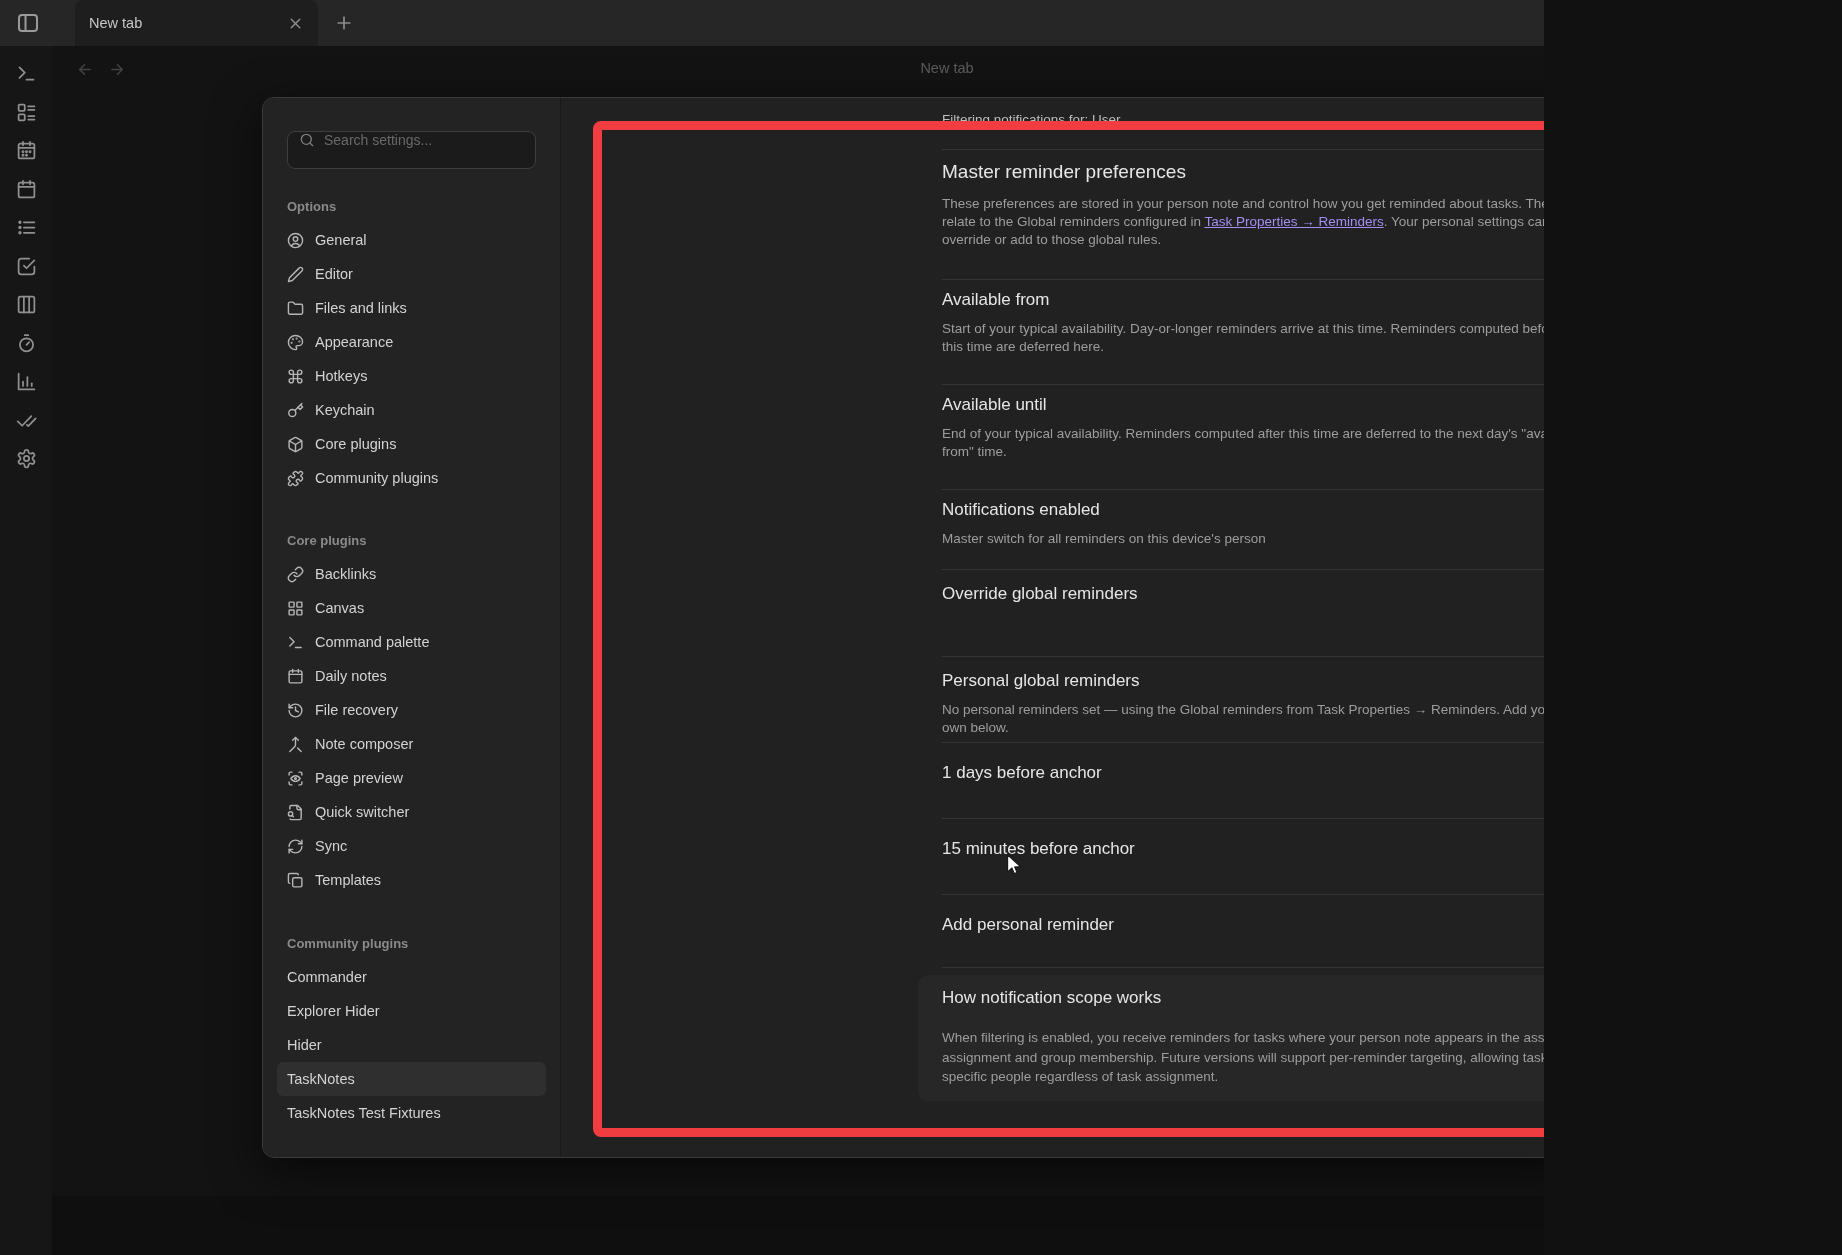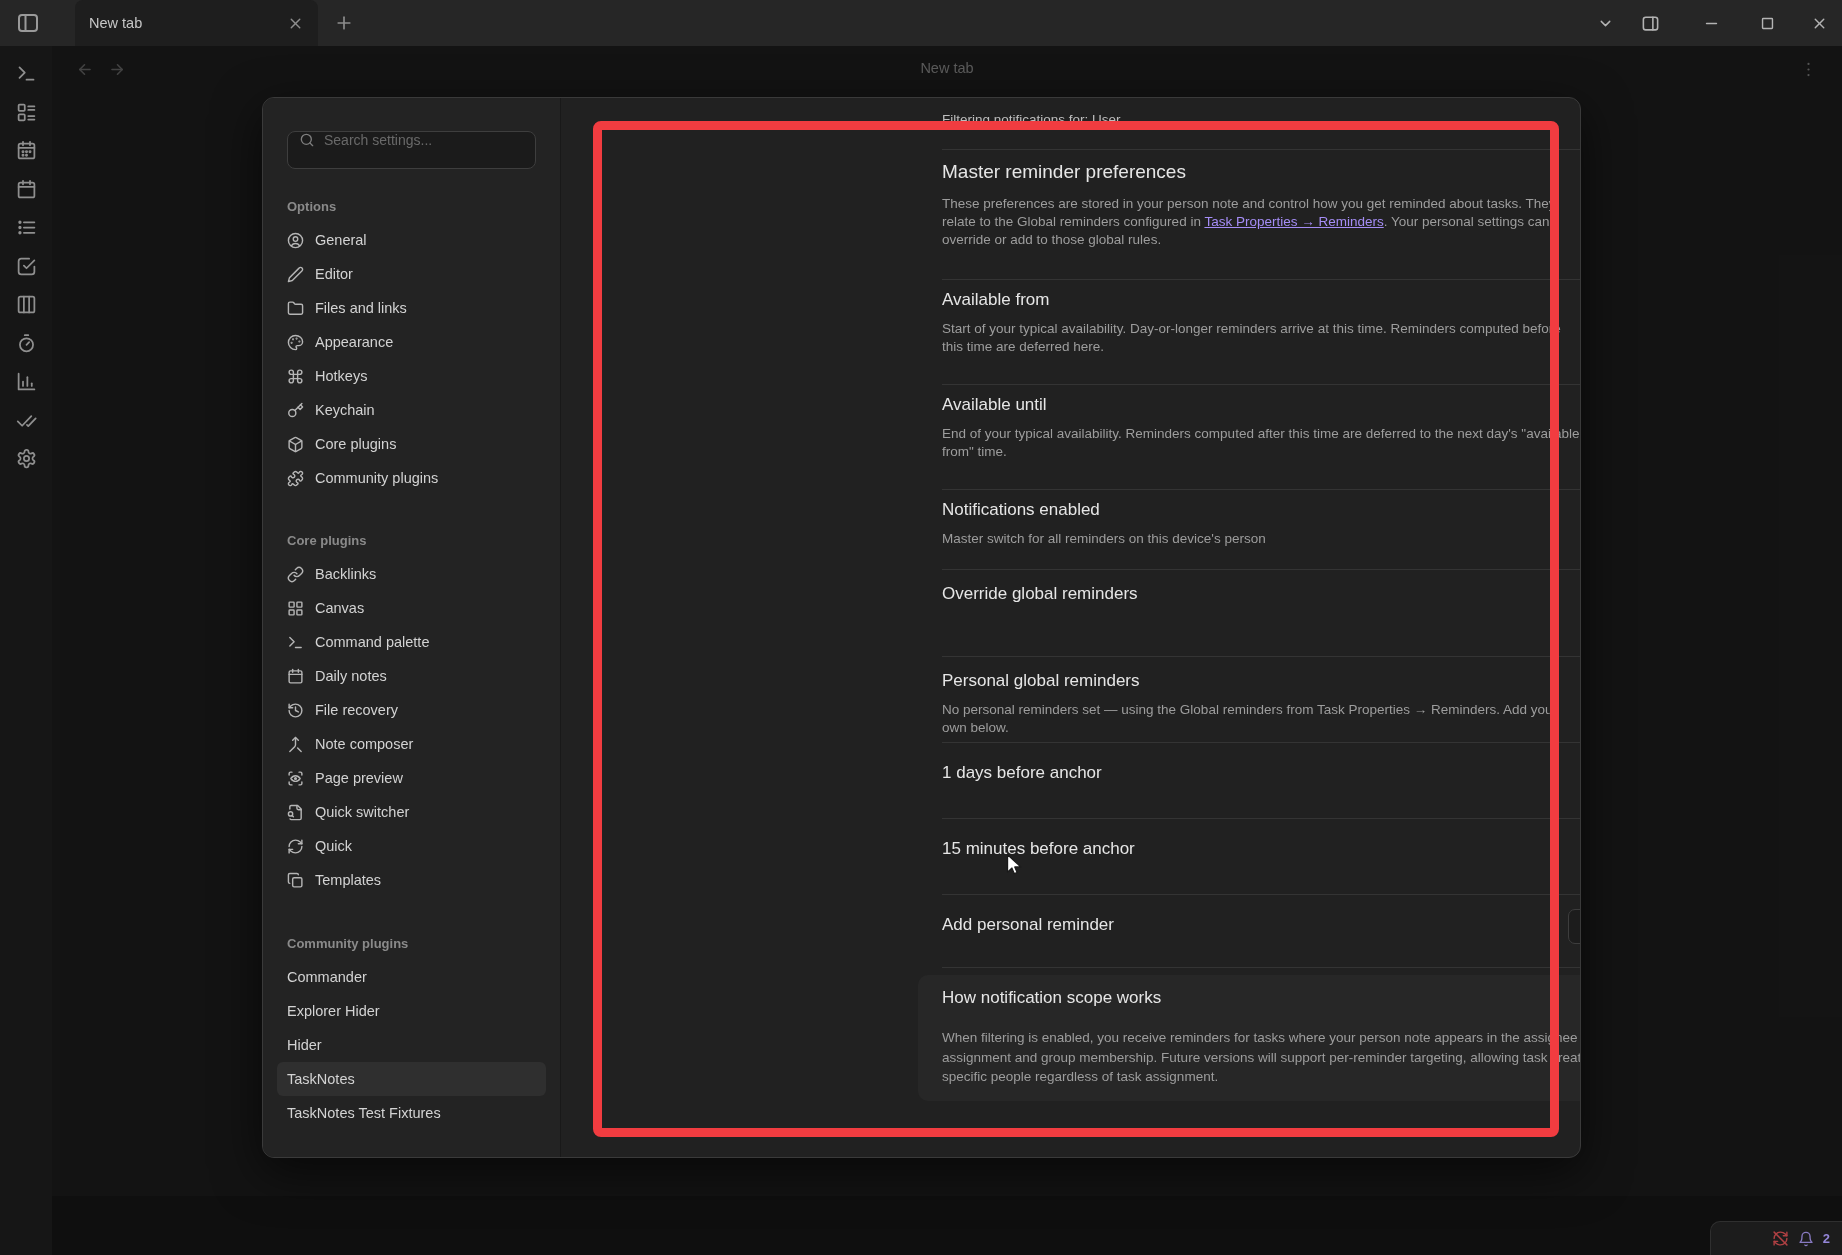--- a/index.html
+++ b/index.html
@@ -1,16 +1,16 @@
 <!DOCTYPE html>
 <html><head>
 <meta charset="utf-8">
 <style>
   html,body{margin:0;padding:0;background:#111;font-family:"Liberation Sans",sans-serif;}
-  #app{position:relative;width:1842px;height:1255px;background:#1e1e1e;overflow:hidden;
+  #app{position:relative;width:1544px;height:1255px;background:#1e1e1e;overflow:hidden;
        -webkit-font-smoothing:antialiased;}
   svg{display:block}
   .ic{display:inline-flex;align-items:center;justify-content:center;flex:none}
   .ic svg{width:100%;height:100%;fill:none;stroke:currentColor;stroke-width:2;stroke-linecap:round;stroke-linejoin:round}
 
   
   .titlebar{position:absolute;left:0;top:0;width:1842px;height:46px;background:#262626;z-index:5}
   .tb-sidebar-toggle{position:absolute;left:16px;top:11px;width:24px;height:24px;color:#9a9a9a}
   .tab{position:absolute;left:75px;top:0;width:243px;height:46px;background:#1e1e1e;
        border-radius:8px 8px 0 0;display:flex;align-items:center;padding:0 14px;box-sizing:border-box}
@@ -452,21 +452,21 @@
           </div>
           <div class="nav-item">
             <span class="ic">
               <svg viewBox="0 0 24 24">
                 <path d="M3 12a9 9 0 0 1 9-9 9.75 9.75 0 0 1 6.74 2.74L21 8"></path>
                 <path d="M21 3v5h-5"></path>
                 <path d="M21 12a9 9 0 0 1-9 9 9.75 9.75 0 0 1-6.74-2.74L3 16"></path>
                 <path d="M8 16H3v5"></path>
               </svg>
             </span>
-            <span>Quick</span>
+            <span>Sync</span>
           </div>
           <div class="nav-item">
             <span class="ic">
               <svg viewBox="0 0 24 24">
                 <rect x="8" y="8" width="13" height="13" rx="2"></rect>
                 <path d="M4 16c-1.1 0-2-.9-2-2V4c0-1.1.9-2 2-2h10c1.1 0 2 .9 2 2"></path>
               </svg>
             </span>
             <span>Templates</span>
           </div>

